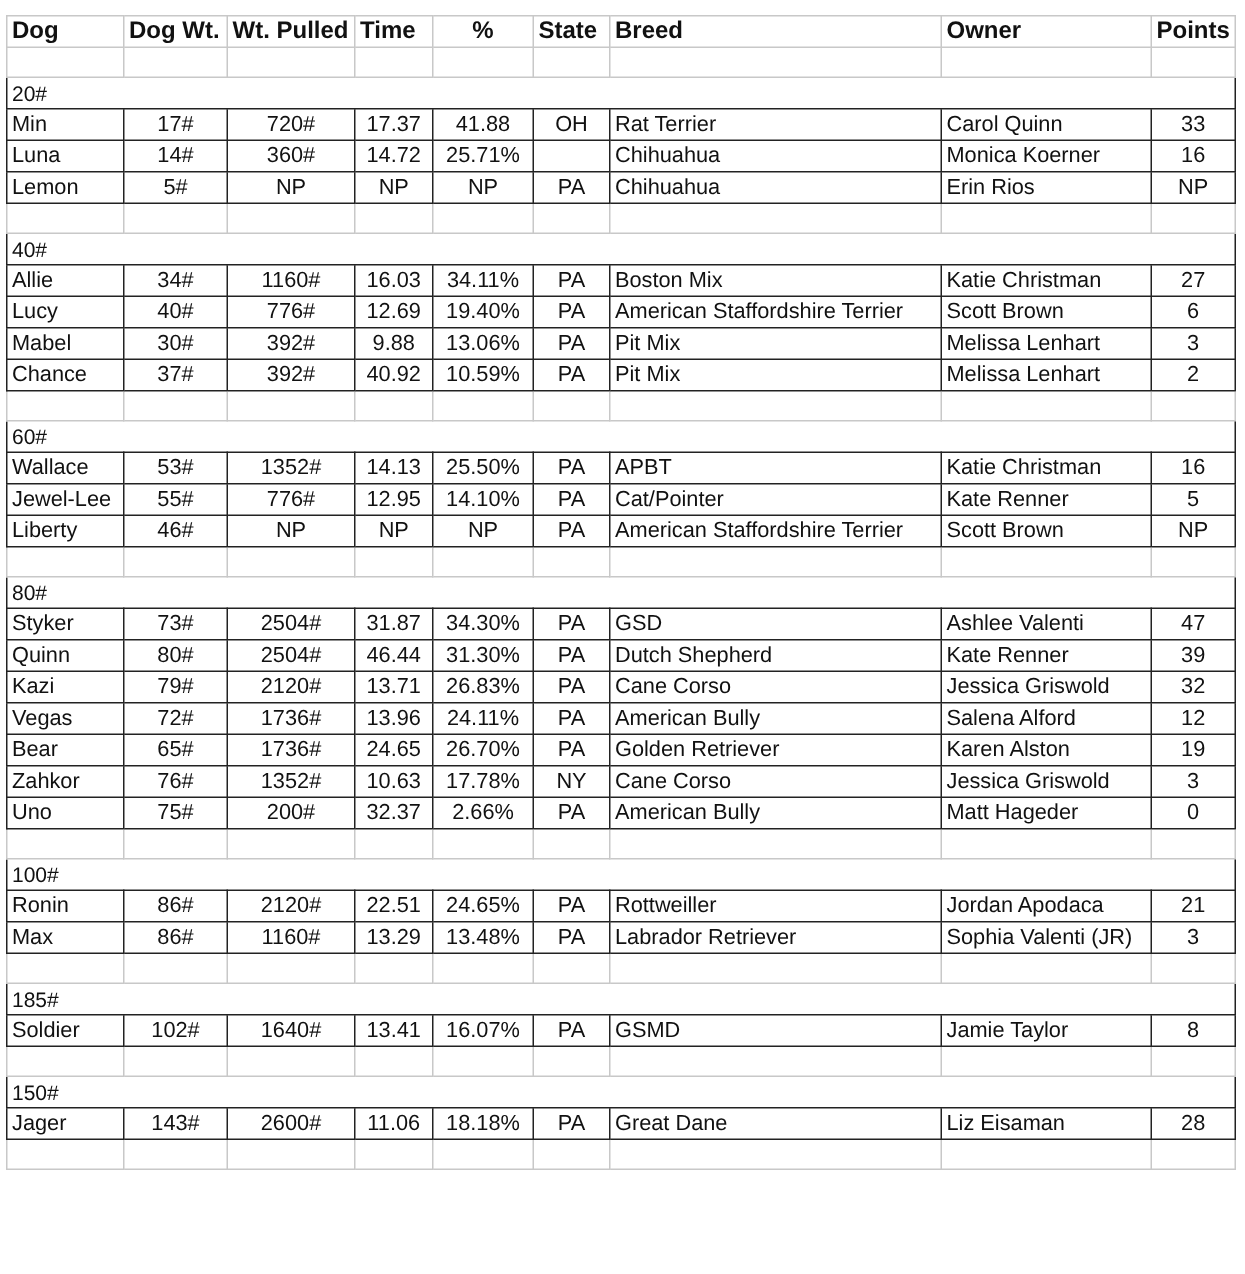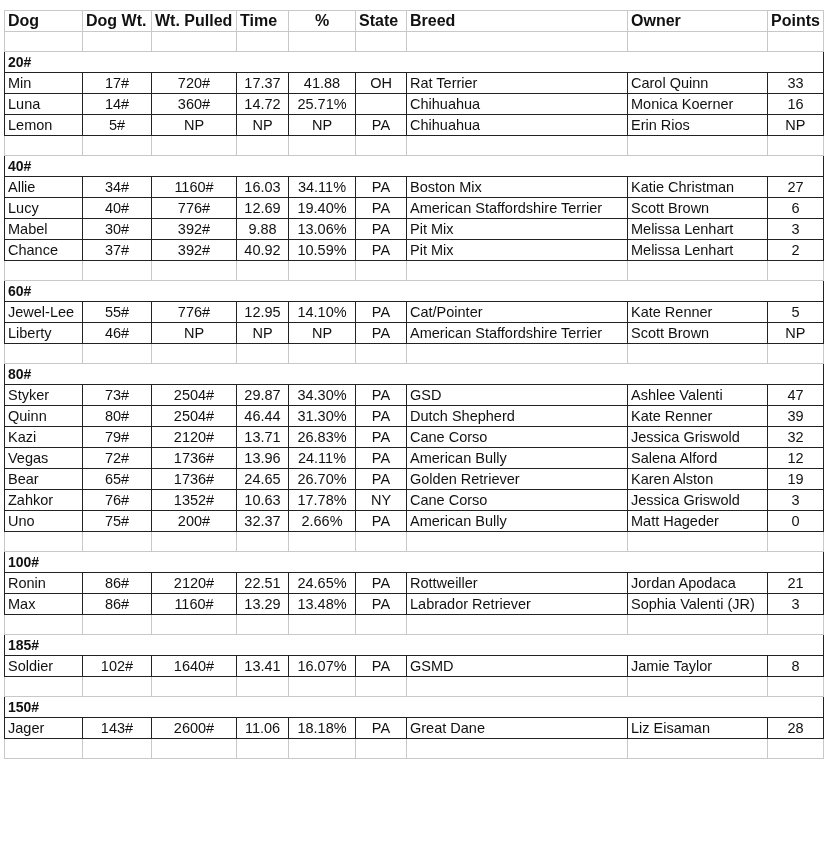--- a/index.html
+++ b/index.html
@@ -1,21 +1,21 @@
 <!DOCTYPE html>
 <html><head>
 <meta charset="utf-8">
 <style>
   html, body { margin: 0; padding: 0; background: #ffffff; }
   body { width: 830px; height: 849px; overflow: hidden; position: relative; font-family: "Liberation Sans", "DejaVu Sans", sans-serif; }
   #sheet { position: absolute; left: 4px; top: 10px; border-collapse: collapse; table-layout: fixed; }
   #sheet td { height: 20px; padding: 0 3px; font-size: 14.5px; color: #111; border: 1px solid #c8c8c8; white-space: nowrap; overflow: hidden; line-height: 20px; box-sizing: border-box; }
   #sheet tr.hdr td { font-weight: bold; font-size: 16px; border-color: #c8c8c8; }
   #sheet tr.data td { border: 1.5px solid #222; }
-  #sheet tr.grp td { border: 1.5px solid #222; font-weight: bold; font-size: 14px; }
+  #sheet tr.grp td { border: 1.5px solid #222; font-weight: normal; font-size: 14px; }
   #sheet tr.blank td { border-color: #c8c8c8; }
   .c { text-align: center; }
   .l { text-align: left; }
 </style>
 </head>
 <body>
 
 <table id="sheet">
   <colgroup>
     <col style="width:78px">
@@ -153,20 +153,31 @@
         <td class="c"></td>
         <td class="c"></td>
         <td class="l"></td>
         <td class="l"></td>
         <td class="c"></td>
       </tr>
       <tr class="grp">
         <td class="l" colspan="9">60#</td>
       </tr>
       <tr class="data">
+        <td class="l">Wallace</td>
+        <td class="c">53#</td>
+        <td class="c">1352#</td>
+        <td class="c">14.13</td>
+        <td class="c">25.50%</td>
+        <td class="c">PA</td>
+        <td class="l">APBT</td>
+        <td class="l">Katie Christman</td>
+        <td class="c">16</td>
+      </tr>
+      <tr class="data">
         <td class="l">Jewel-Lee</td>
         <td class="c">55#</td>
         <td class="c">776#</td>
         <td class="c">12.95</td>
         <td class="c">14.10%</td>
         <td class="c">PA</td>
         <td class="l">Cat/Pointer</td>
         <td class="l">Kate Renner</td>
         <td class="c">5</td>
       </tr>
@@ -192,21 +203,21 @@
         <td class="l"></td>
         <td class="c"></td>
       </tr>
       <tr class="grp">
         <td class="l" colspan="9">80#</td>
       </tr>
       <tr class="data">
         <td class="l">Styker</td>
         <td class="c">73#</td>
         <td class="c">2504#</td>
-        <td class="c">29.87</td>
+        <td class="c">31.87</td>
         <td class="c">34.30%</td>
         <td class="c">PA</td>
         <td class="l">GSD</td>
         <td class="l">Ashlee Valenti</td>
         <td class="c">47</td>
       </tr>
       <tr class="data">
         <td class="l">Quinn</td>
         <td class="c">80#</td>
         <td class="c">2504#</td>

